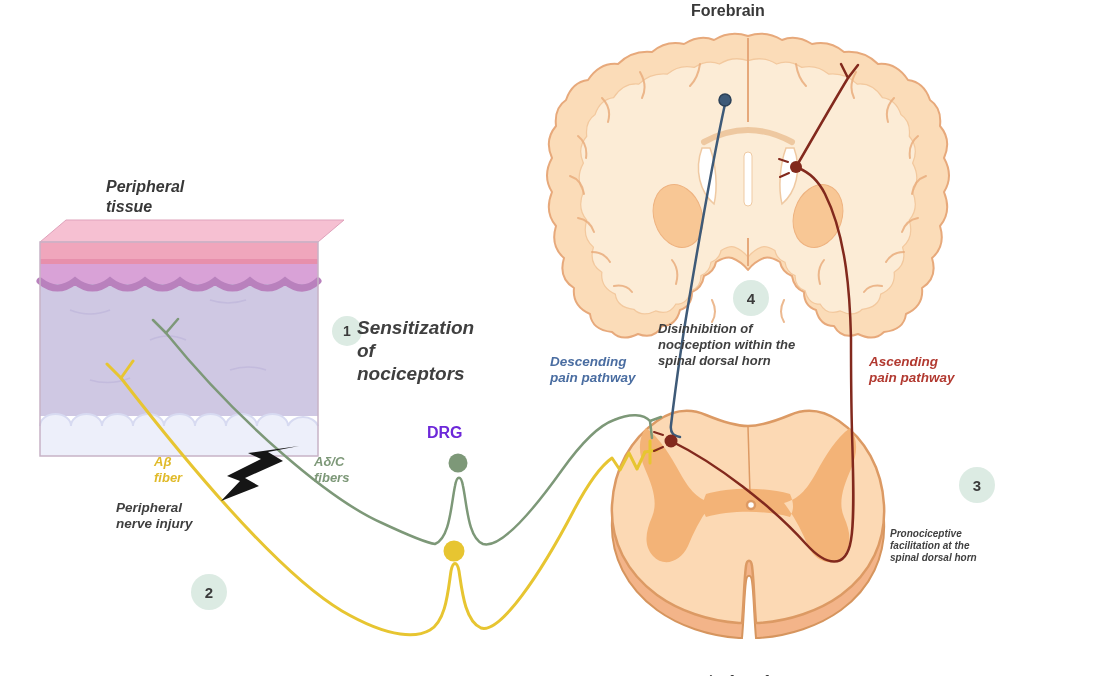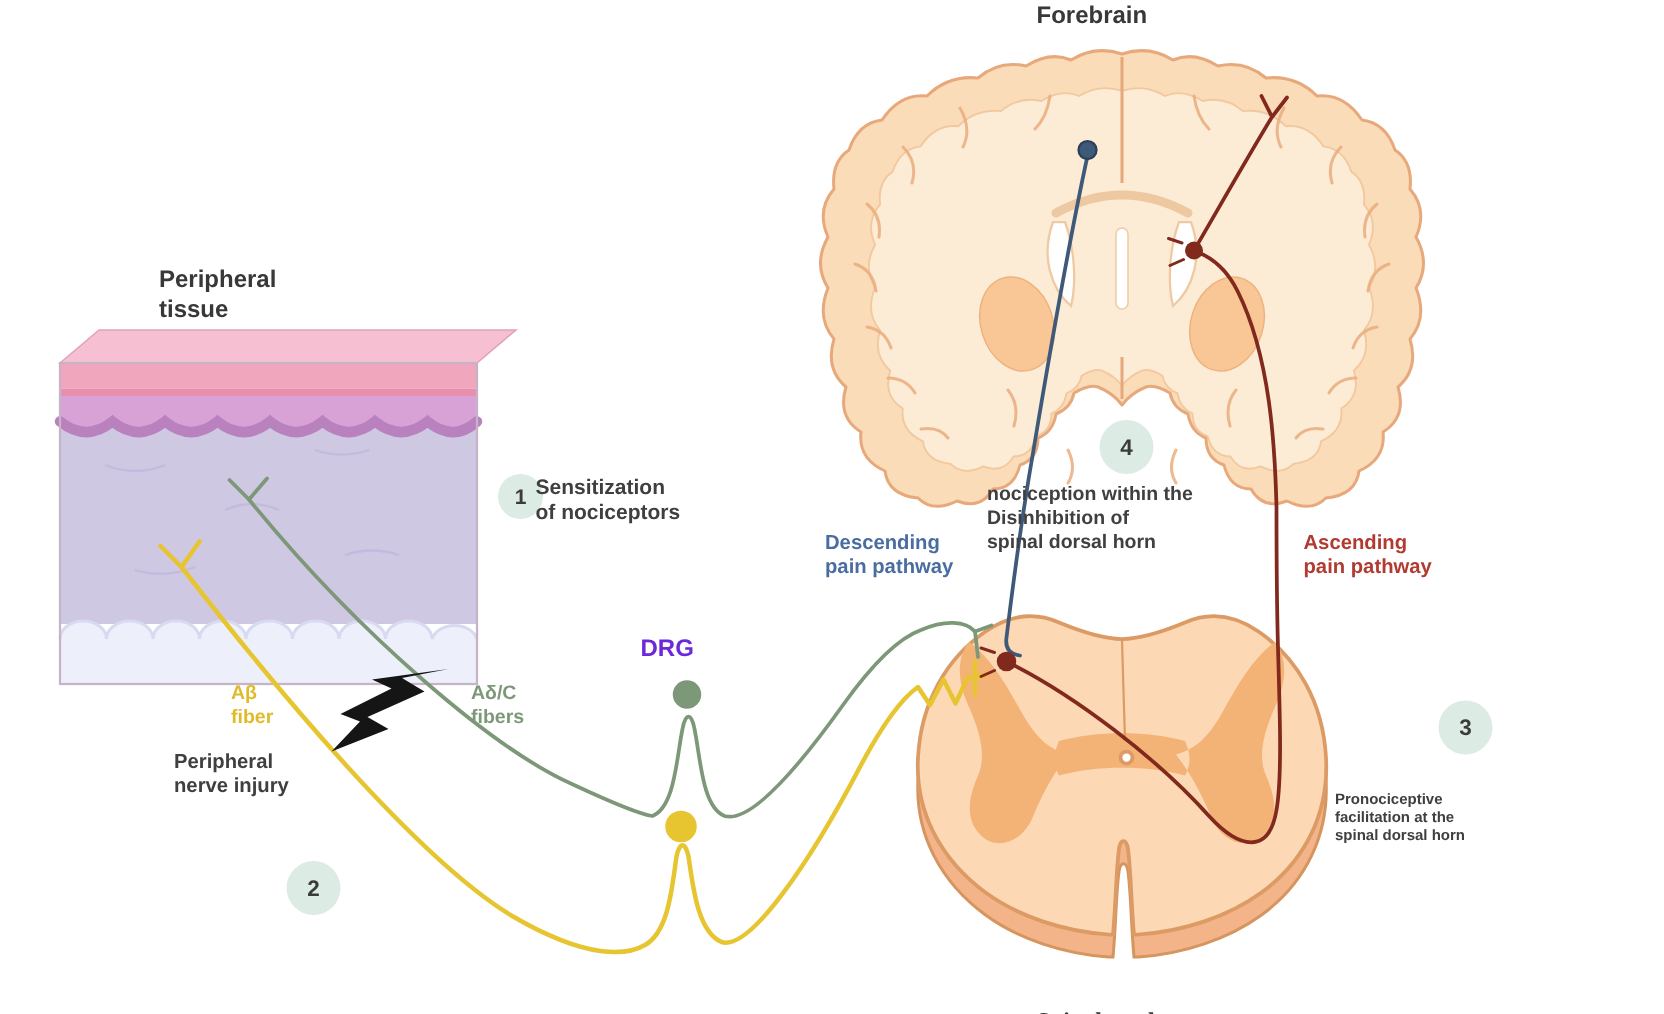--- a/index.html
+++ b/index.html
@@ -1,35 +1,35 @@
 <!DOCTYPE html>
 <html style="--badge-bg: #dcebe3; --text-dark: #3f3f3f; --fiber-yellow: #e7c531; --label-yellow: #e0ba29; --fiber-green: #7d9878; --label-green: #7d9878; --descending-blue: #4a6da1; --ascending-red: #b23a31; --line-blue: #3e5a78; --line-red: #82291d;"><head>
 <meta charset="utf-8">
 <style>
   html,body{margin:0;padding:0;background:#ffffff;}
   .stage{position:relative;width:1109px;height:676px;overflow:hidden;background:#fff;
          font-family:"Liberation Sans",sans-serif;}
   .stage svg{position:absolute;left:0;top:0;}
   .lbl{position:absolute;text-align:left;font-weight:bold;line-height:1.22;
        color:var(--text-dark,#3f3f3f);}
-  .lbl span{display:block;}
+  .lbl span{display:block;font-style:italic;}
   .badge{position:absolute;width:36px;height:36px;border-radius:50%;
          background:var(--badge-bg,#dcebe3);display:flex;align-items:center;
          justify-content:center;font-weight:bold;font-size:15px;color:#3b3b3b;}
   .badge-1{width:30px;height:30px;font-size:14px;}
   .t-forebrain{left:691px;top:1px;width:120px;font-size:16px;color:#383838;}
   .t-peripheral-tissue{left:106px;top:177px;width:140px;font-size:16px;color:#383838;}
   .t-drg{left:427px;top:423px;width:60px;font-size:16px;color:#6d28d9;}
   .t-spinal{left:691px;top:672px;width:120px;font-size:16px;color:#383838;font-family:Liberation Serif, serif;}
   .t-abeta{left:154px;top:454px;width:60px;font-size:13px;color:var(--label-yellow,#e0ba29);}
   .t-adelta{left:314px;top:454px;width:64px;font-size:13px;color:var(--label-green,#7d9878);}
   .t-injury{left:116px;top:500px;width:140px;font-size:13.5px;}
   .t-desc{left:550px;top:354px;width:122px;font-size:13.5px;color:var(--descending-blue,#4a6da1);}
   .t-asc{left:849px;top:354px;width:122px;font-size:13.5px;color:var(--ascending-red,#b23a31);margin-left:20px;}
-  .t-a1{left:357px;top:316px;width:124px;font-size:14px;}
+  .t-a1{left:357px;top:316px;width:124px;font-size:19px;}
   .t-a2{left:88px;top:609px;width:242px;font-size:13.5px;}
   .t-a3{left:890px;top:528px;width:178px;font-size:10px;}
   .t-a4{left:658px;top:321px;width:192px;font-size:13px;}
   .fiber-green{stroke:var(--fiber-green,#7d9878);}
   .fill-green{fill:var(--fiber-green,#7d9878);}
   .fiber-yellow{stroke:var(--fiber-yellow,#e7c531);}
   .fill-yellow{fill:var(--fiber-yellow,#e7c531);}
   .line-blue{stroke:var(--line-blue,#3e5a78);}
   .fill-blue{fill:var(--line-blue,#3e5a78);}
   .line-red{stroke:var(--line-red,#82291d);}
@@ -143,22 +143,22 @@
   </div>
   <div class="lbl t-asc">
     <span>Ascending</span>
     <span>pain pathway</span>
   </div>
 
   <div class="badge" style="left:733px;top:280px;">
     <span>4</span>
   </div>
   <div class="lbl t-a4">
+    <span>Disinhibition of</span>
     <span>nociception within the</span>
-    <span>Disinhibition of</span>
     <span>spinal dorsal horn</span>
   </div>
 
   <div class="badge" style="left:959px;top:467px;">
     <span>3</span>
   </div>
   <div class="lbl t-a3">
     <span>Pronociceptive</span>
     <span>facilitation at the</span>
     <span>spinal dorsal horn</span>

